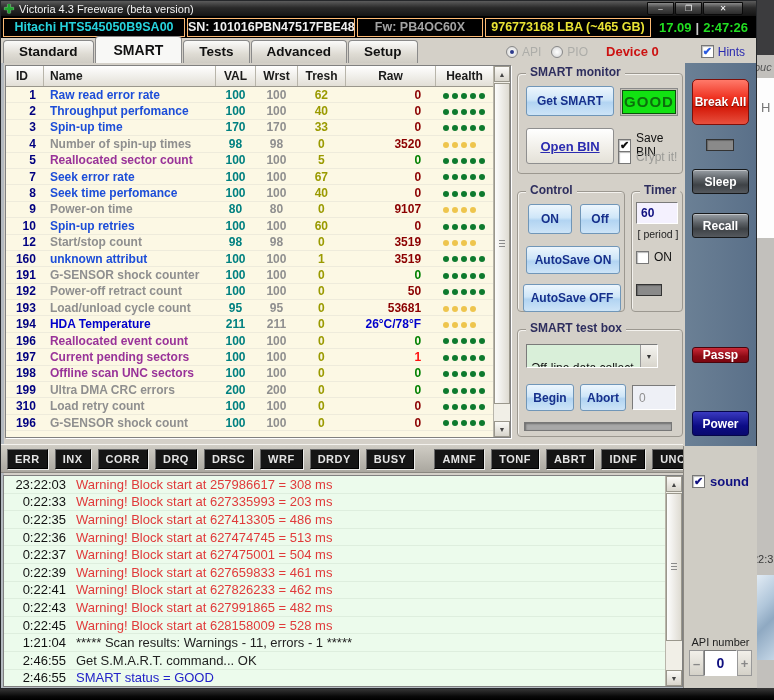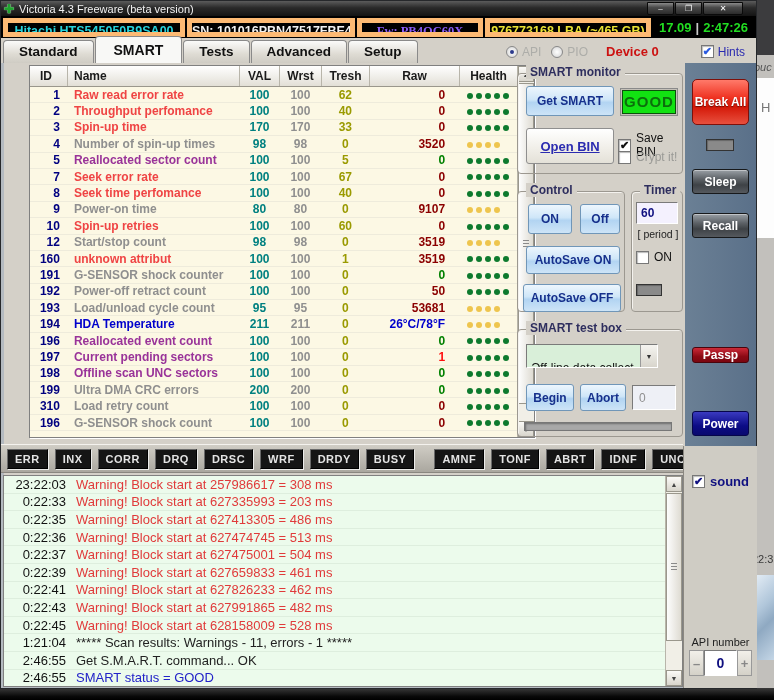--- a/index.html
+++ b/index.html
@@ -30,25 +30,25 @@
   .app-icon { color:#1fa32e; font-size:12px; font-weight:bold; line-height:12px; margin-right:5px; text-shadow:0 0 1px #fff; }
   .title-text { color:#f2f2f2; font-size:11px; flex:1; }
   .winbtns { display:flex; gap:1px; margin-right:10px; }
   .wbtn { width:27px; height:13px; background:linear-gradient(#8a8a8a,#4a4a4a 40%,#2c2c2c);
       border:1px solid #0a0a0a; border-radius:0 0 2px 2px; color:#fff; font-size:8px; line-height:11px; text-align:center; cursor:default; }
   .wbtn-close { width:40px; }
 
   
   .infobar { position:absolute; left:0; top:15px; right:0; height:22px; background:#000;
       display:flex; align-items:center; padding:0 2px; gap:2px; }
-  .ibox { height:19px; line-height:17px; border:5px solid #fdba74; text-align:center;
+  .ibox { height:19px; line-height:17px; border:1px solid #fdba74; text-align:center;
       font-size:12.5px; font-weight:bold; overflow:hidden; white-space:nowrap; }
   .ibox.model { width:182px; color:#27d3dd; }
   .ibox.serial { width:168px; color:#f0f0f0; }
-  .ibox.fw { width:126px; color:#8b5cf6;font-family:Liberation Serif, serif; }
+  .ibox.fw { width:126px; color:#a3a3a3; }
   .ibox.lba { width:166px; color:#e8e234; }
   .clock { flex:1; text-align:center; font-size:13px; font-weight:bold; color:#22dd22; white-space:nowrap; }
   .clock .sep { color:#c8c8c8; padding:0 4px; }
 
   
   .tabbar { position:absolute; left:0; top:37px; right:0; height:25px; background:#d4d0c8; }
   .tabs { position:absolute; left:2px; bottom:0; display:flex; align-items:flex-end; }
   .tab { padding:3px 15px 4px; background:linear-gradient(#fbfbfa,#dedbd3 60%,#cfccc4);
       border:1px solid #8a8a8a; border-bottom:none; border-radius:4px 4px 0 0; margin-right:1px;
       font-size:13.5px; font-weight:bold; color:#111; cursor:default; }
@@ -67,39 +67,39 @@
   .cb { width:13px; height:13px; background:#fff; border:1px solid #777;
       box-shadow:inset 1px 1px 1px #bbb; display:inline-flex; align-items:center; justify-content:center; flex:none; }
   .cb .mark { font-size:11px; font-weight:bold; color:#111; line-height:11px; }
   .cb .mark.blue { color:#2a5ae0; }
   .cbrow { display:flex; align-items:center; gap:5px; cursor:default; }
   .cblabel { font-size:12px; color:#111; }
   .cblabel.gray { color:#9a9a96; }
 
   
   .smart-table { position:absolute; left:4px; top:64px; width:506px; height:373px; background:#fcf8e4;
-      border:1px solid #808080; box-shadow:1px 1px 0 #fff; overflow:hidden;margin-left:24px; }
+      border:1px solid #808080; box-shadow:1px 1px 0 #fff; overflow:hidden; }
   .hrow { display:flex; height:21px; background:linear-gradient(#ffffff,#e2dfd6);
       border-bottom:1px solid #9a978c; font-size:12px; font-weight:bold; color:#1a1a1a; align-items:center; }
   .hrow .hc { border-right:1px solid #b8b5aa; height:100%; display:flex; align-items:center; }
   .tbody { position:absolute; left:0; top:21px; right:17px; bottom:0; overflow:hidden; }
   .trow { display:flex; height:16.4px; align-items:center; border-bottom:1px solid #eeebdb;
       font-size:12px; font-weight:bold; }
   .c { overflow:hidden; white-space:nowrap; }
   .col0 { width:38px; text-align:right; padding-right:8px; justify-content:flex-end; }
   .col1 { width:172px; padding-left:6px; }
   .col2 { width:40px; text-align:center; justify-content:center; }
   .col3 { width:42px; text-align:center; justify-content:center; }
   .col4 { width:48px; text-align:center; justify-content:center; }
   .col5 { width:90px; text-align:right; padding-right:14px; justify-content:flex-end; }
   .col6 { width:58px; padding-left:8px; }
   .hrow .col0 { text-align:left; padding-left:10px; justify-content:flex-start; }
   .hrow .col5, .hrow .col2, .hrow .col3, .hrow .col4, .hrow .col6 { justify-content:center; text-align:center; padding:0; }
   .cid { color:#000080; }
-  .n-green { color:#ef4444; } .n-gray { color:#8f8f8f; } .n-purple { color:#993399; } .n-blue { color:#0000cc; }
+  .n-green { color:#1d4ed8; } .n-gray { color:#8f8f8f; } .n-purple { color:#993399; } .n-blue { color:#0000cc; }
   .cval { color:#008080; } .cwrst { color:#8f8f8f; } .ctresh { color:#9a9a00; }
   .r-maroon { color:#8b0000; } .r-green { color:#008000; } .r-red { color:#ff1010; } .r-blue { color:#0000cc; }
   .dot { display:inline-block; width:6px; height:6px; border-radius:3px; margin-right:3px; vertical-align:middle; }
   .dot-green { background:#0e7a2e; } .dot-yellow { background:#eec54e; }
 
   
   .vscroll { position:absolute; right:0; top:0; bottom:0; width:17px; background:#f1efe7; border-left:1px solid #b8b5aa; }
   .sbtn { position:absolute; left:0; right:0; height:16px; background:linear-gradient(#fbfaf7,#d8d5cc);
       border:1px solid #9a978c; font-size:7px; color:#444; display:flex; align-items:center; justify-content:center; }
   .sbtn.top { top:0; } .sbtn.bottom { bottom:0; }

